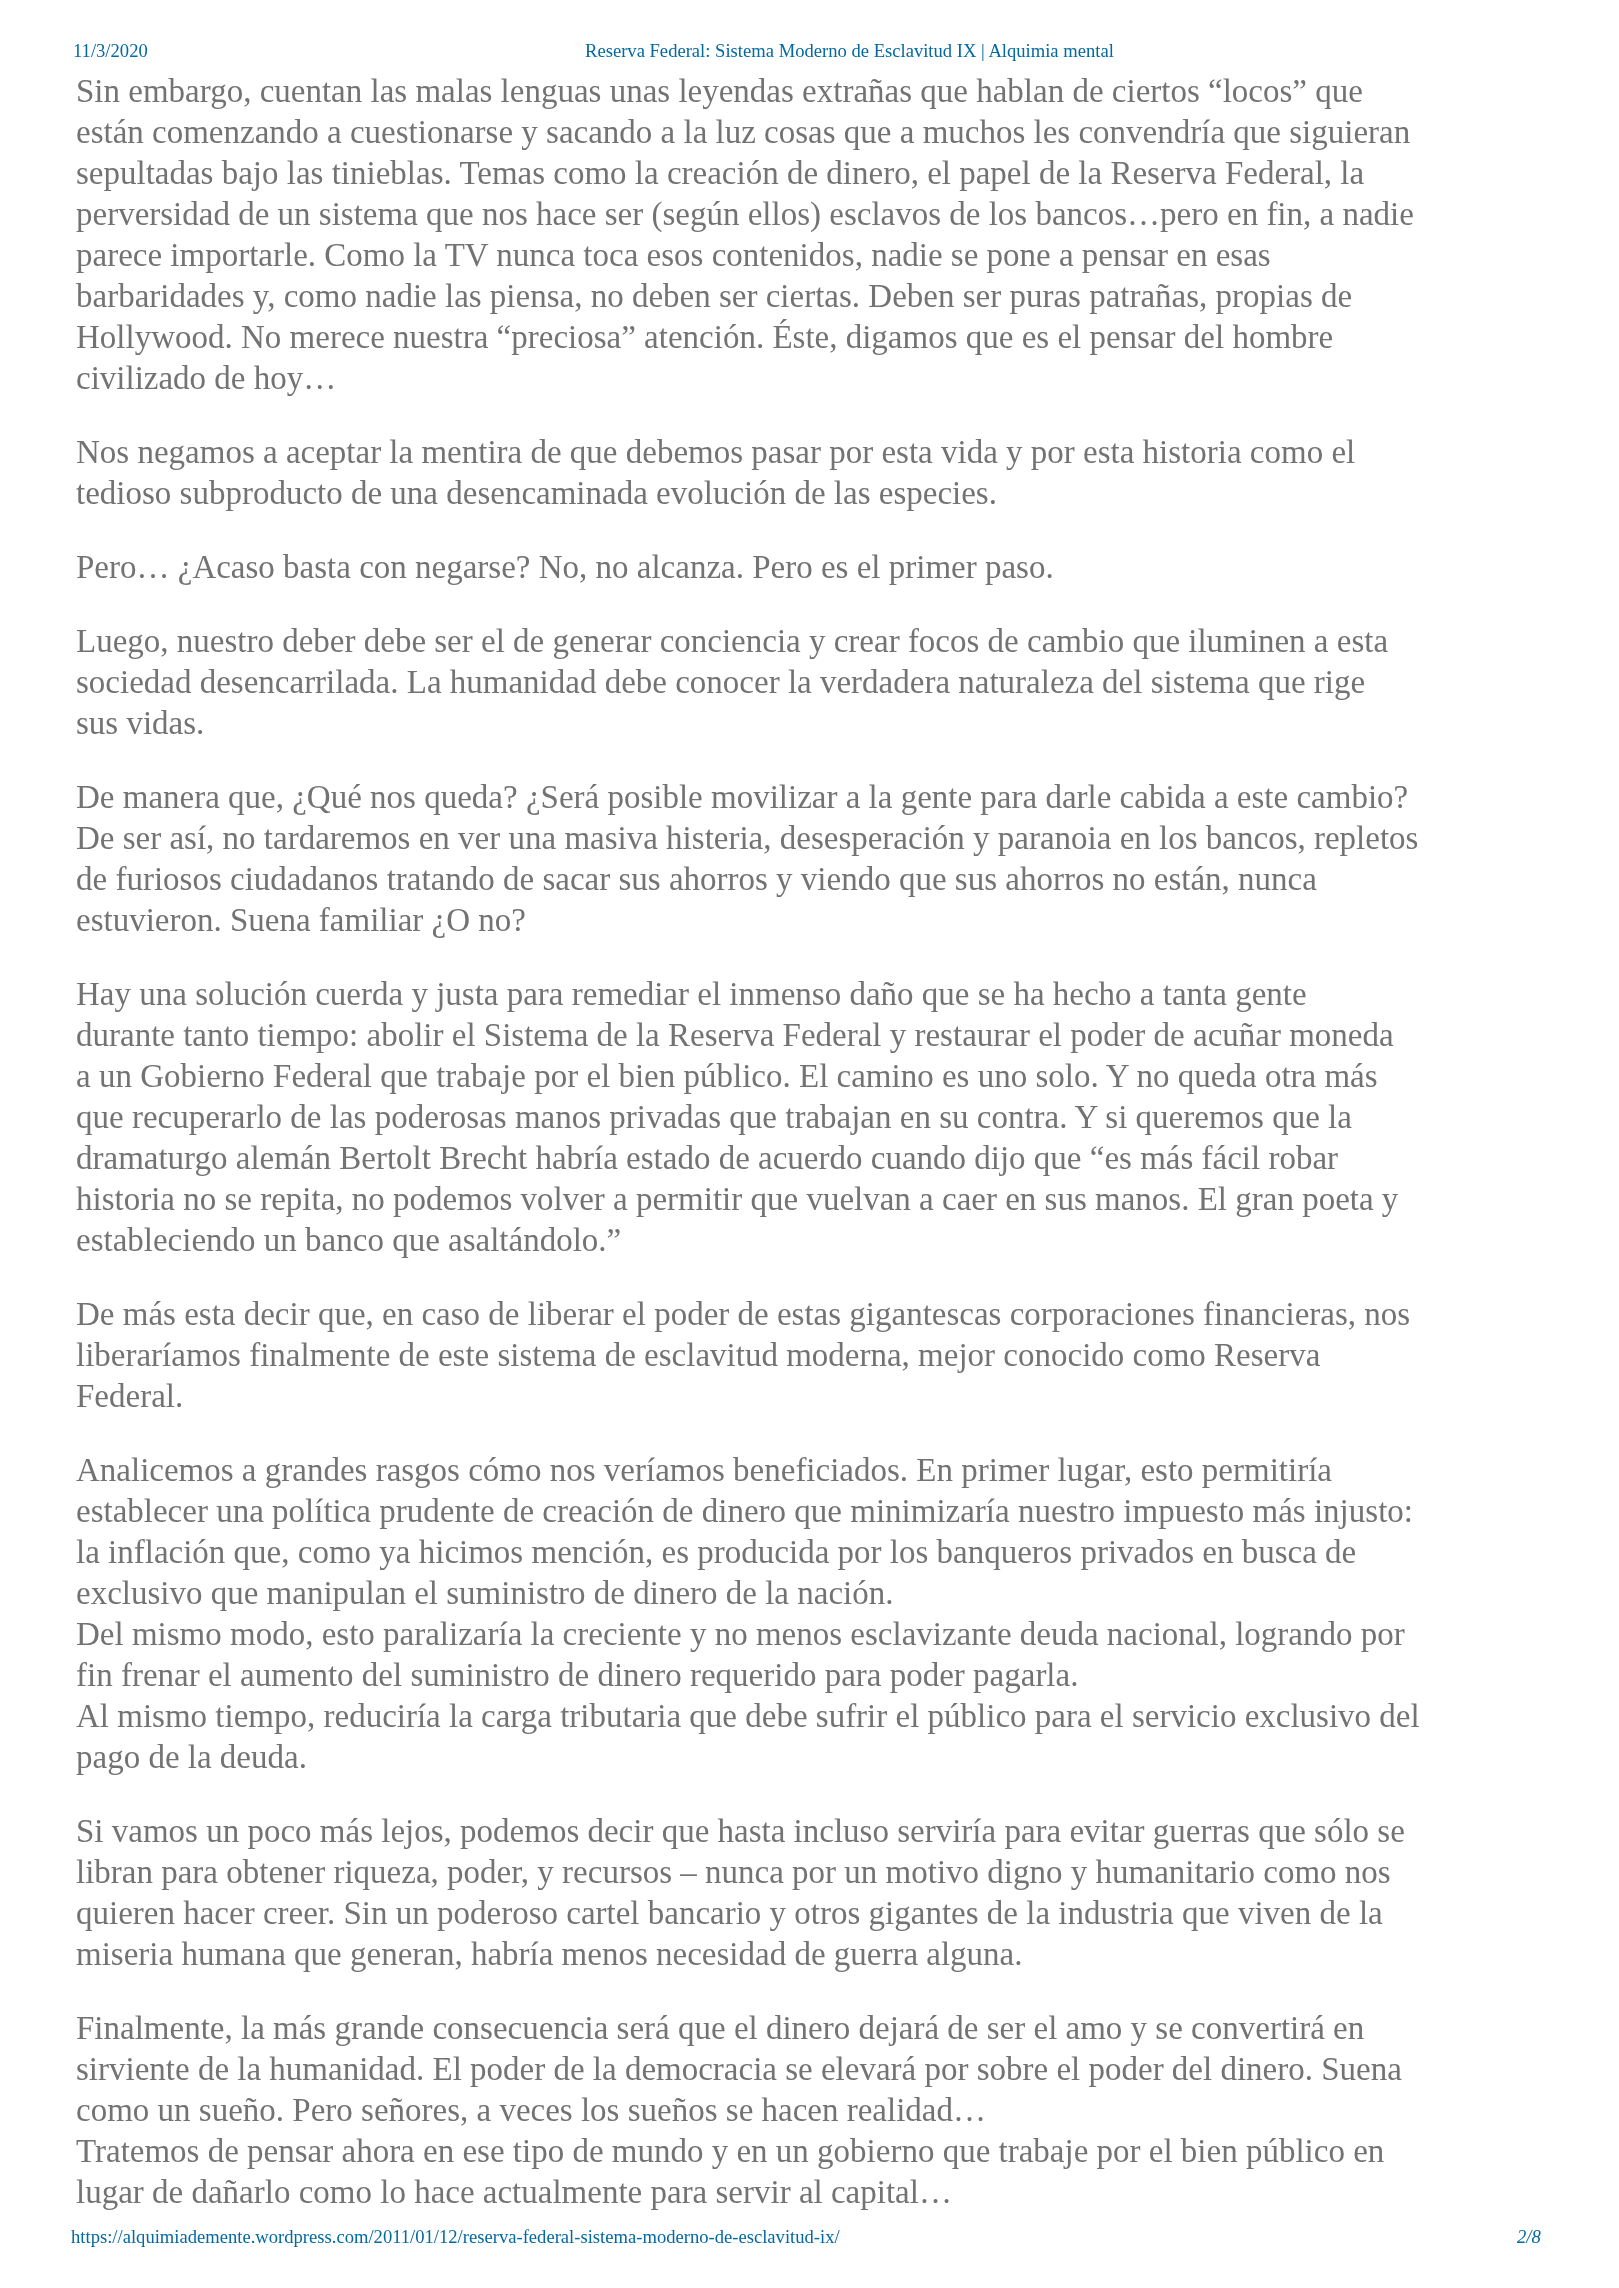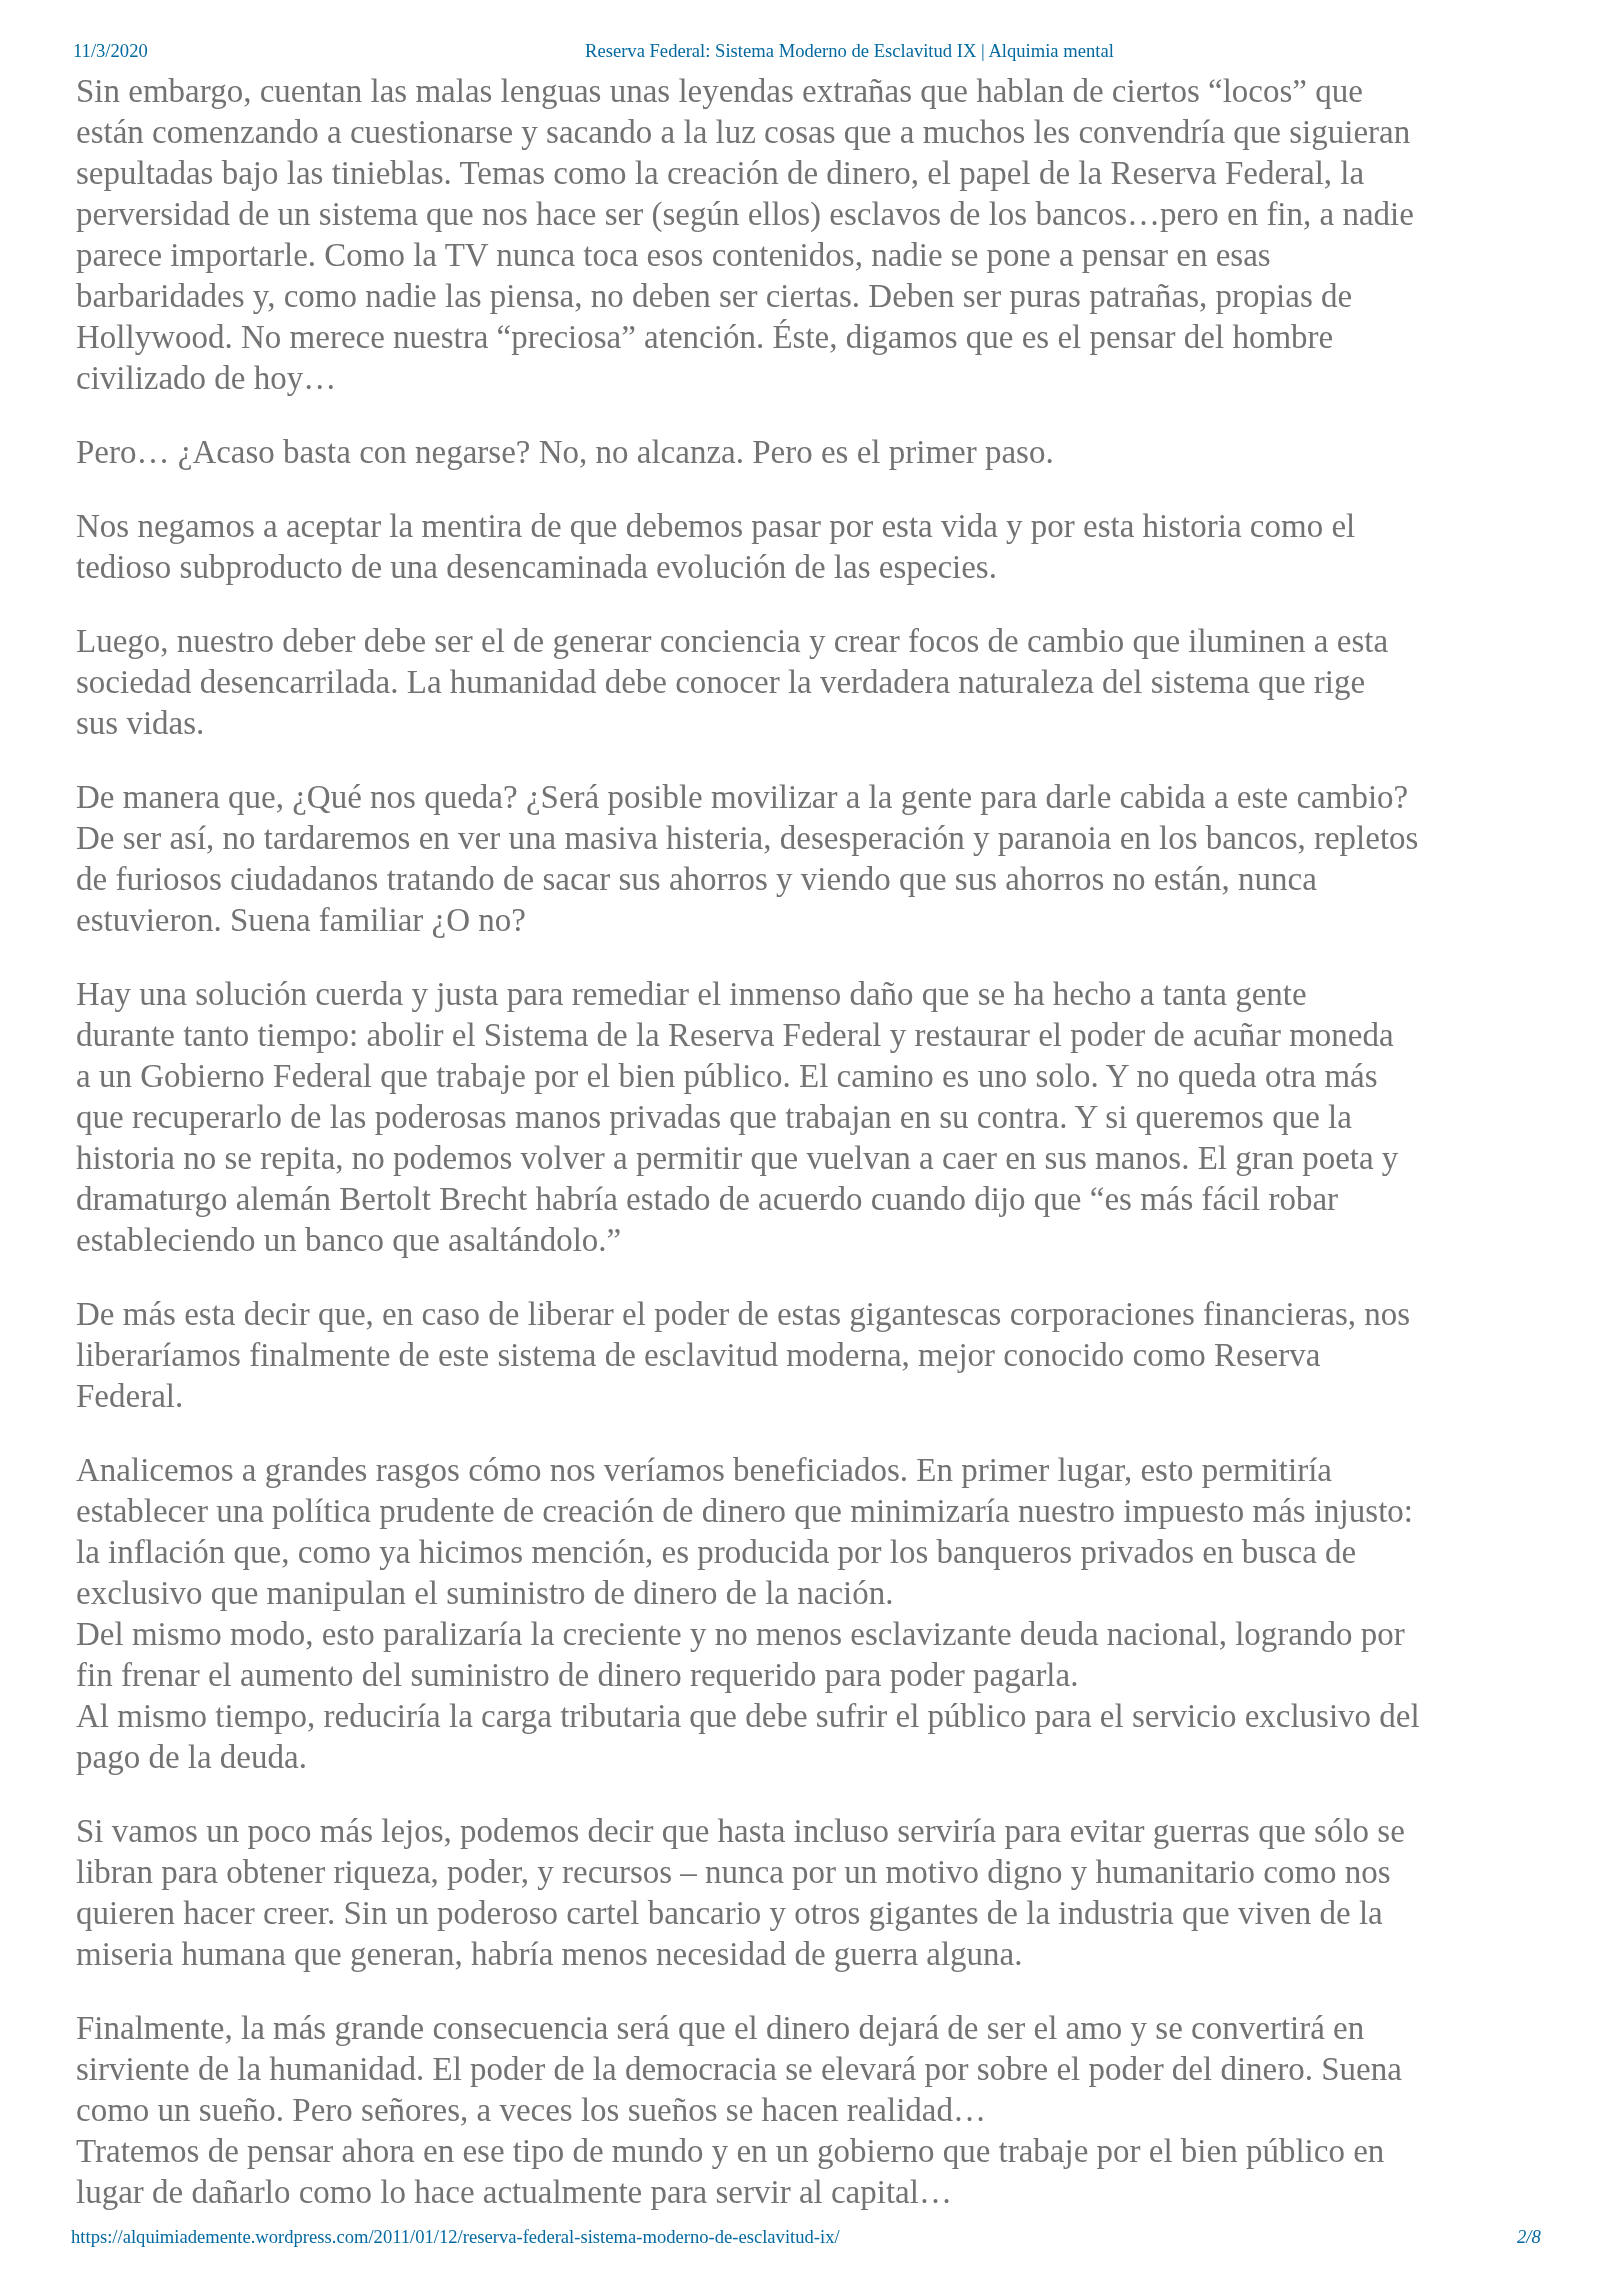--- a/index.html
+++ b/index.html
@@ -26,44 +26,44 @@
     <span class="line">Sin embargo, cuentan las malas lenguas unas leyendas extrañas que hablan de ciertos “locos” que</span>
     <span class="line">están comenzando a cuestionarse y sacando a la luz cosas que a muchos les convendría que siguieran</span>
     <span class="line">sepultadas bajo las tinieblas. Temas como la creación de dinero, el papel de la Reserva Federal, la</span>
     <span class="line">perversidad de un sistema que nos hace ser (según ellos) esclavos de los bancos…pero en fin, a nadie</span>
     <span class="line">parece importarle. Como la TV nunca toca esos contenidos, nadie se pone a pensar en esas</span>
     <span class="line">barbaridades y, como nadie las piensa, no deben ser ciertas. Deben ser puras patrañas, propias de</span>
     <span class="line">Hollywood. No merece nuestra “preciosa” atención. Éste, digamos que es el pensar del hombre</span>
     <span class="line">civilizado de hoy…</span>
   </p>
   <p class="para">
-    <span class="line">Pero… ¿Acaso basta con negarse? No, no alcanza. Pero es el primer paso.</span>
+    <span class="line">Nos negamos a aceptar la mentira de que debemos pasar por esta vida y por esta historia como el</span>
+    <span class="line">tedioso subproducto de una desencaminada evolución de las especies.</span>
   </p>
   <p class="para">
-    <span class="line">Nos negamos a aceptar la mentira de que debemos pasar por esta vida y por esta historia como el</span>
-    <span class="line">tedioso subproducto de una desencaminada evolución de las especies.</span>
+    <span class="line">Pero… ¿Acaso basta con negarse? No, no alcanza. Pero es el primer paso.</span>
   </p>
   <p class="para">
     <span class="line">Luego, nuestro deber debe ser el de generar conciencia y crear focos de cambio que iluminen a esta</span>
     <span class="line">sociedad desencarrilada. La humanidad debe conocer la verdadera naturaleza del sistema que rige</span>
     <span class="line">sus vidas.</span>
   </p>
   <p class="para">
     <span class="line">De manera que, ¿Qué nos queda? ¿Será posible movilizar a la gente para darle cabida a este cambio?</span>
     <span class="line">De ser así, no tardaremos en ver una masiva histeria, desesperación y paranoia en los bancos, repletos</span>
     <span class="line">de furiosos ciudadanos tratando de sacar sus ahorros y viendo que sus ahorros no están, nunca</span>
     <span class="line">estuvieron. Suena familiar ¿O no?</span>
   </p>
   <p class="para">
     <span class="line">Hay una solución cuerda y justa para remediar el inmenso daño que se ha hecho a tanta gente</span>
     <span class="line">durante tanto tiempo: abolir el Sistema de la Reserva Federal y restaurar el poder de acuñar moneda</span>
     <span class="line">a un Gobierno Federal que trabaje por el bien público. El camino es uno solo. Y no queda otra más</span>
     <span class="line">que recuperarlo de las poderosas manos privadas que trabajan en su contra. Y si queremos que la</span>
+    <span class="line">dramaturgo alemán Bertolt Brecht habría estado de acuerdo cuando dijo que “es más fácil robar</span>
     <span class="line">historia no se repita, no podemos volver a permitir que vuelvan a caer en sus manos. El gran poeta y</span>
-    <span class="line">dramaturgo alemán Bertolt Brecht habría estado de acuerdo cuando dijo que “es más fácil robar</span>
     <span class="line">estableciendo un banco que asaltándolo.”</span>
   </p>
   <p class="para">
     <span class="line">De más esta decir que, en caso de liberar el poder de estas gigantescas corporaciones financieras, nos</span>
     <span class="line">liberaríamos finalmente de este sistema de esclavitud moderna, mejor conocido como Reserva</span>
     <span class="line">Federal.</span>
   </p>
   <p class="para">
     <span class="line">Analicemos a grandes rasgos cómo nos veríamos beneficiados. En primer lugar, esto permitiría</span>
     <span class="line">establecer una política prudente de creación de dinero que minimizaría nuestro impuesto más injusto:</span>

